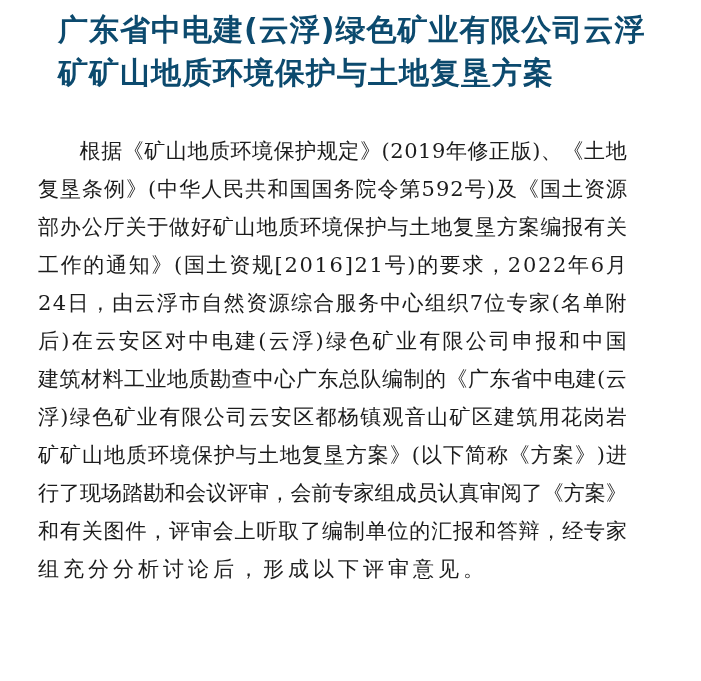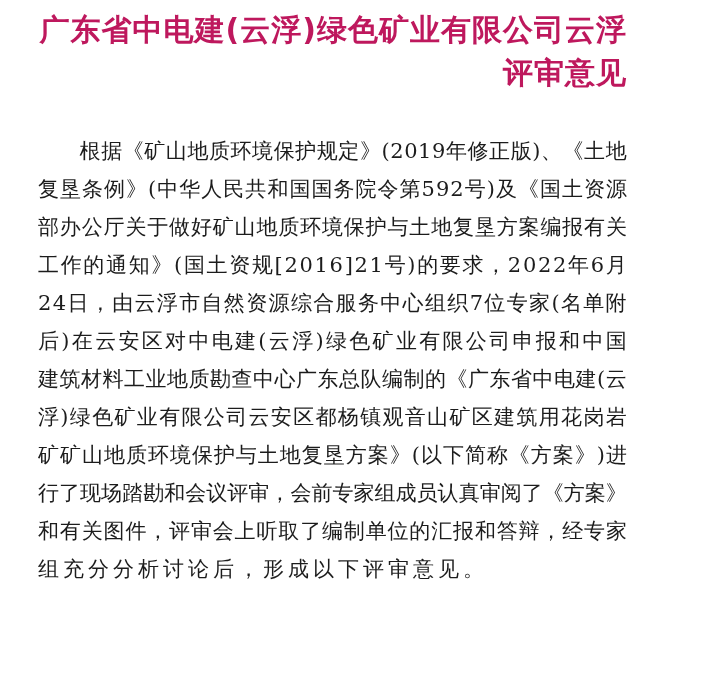--- a/index.html
+++ b/index.html
@@ -11,27 +11,28 @@
     position: relative;
     width: 701px;
     height: 681px;
     background: #ffffff;
     box-sizing: border-box;
     padding: 8px 74px 0 38px;
     overflow: hidden;
     font-family: "DejaVu Serif", "Liberation Serif", serif;
   }
   .doc-title {
-    text-align: right;
+    text-align: left;
     font-family: "DejaVu Sans", "Liberation Sans", sans-serif;
     font-weight: 700;
     font-size: 30px;
     line-height: 43px;
-    color: #be185d;
+    color: #0c4a6e;
     letter-spacing: 1px;
+    margin-left: 20px;
   }
   .title-line {
     white-space: nowrap;
   }
   .doc-body {
     margin-top: 38px;
     font-size: 21px;
     color: #1c1c1c;
   }
   .body-line {
@@ -57,21 +58,21 @@
     margin-right: 4px;
   }
 </style>
 </head>
 <body>
 
 <div class="page">
 
   <div class="doc-title">
     <div class="title-line">广东省中电建(云浮)绿色矿业有限公司云浮</div>
-    <div class="title-line">评审意见</div>
+    <div class="title-line">矿矿山地质环境保护与土地复垦方案</div>
   </div>
 
   <div class="doc-body">
     <div class="body-line first-line">
         <span class="indent-spacer"></span>
         <span>根</span>
         <span>据</span>
         <span>《</span>
         <span>矿</span>
         <span>山</span>

